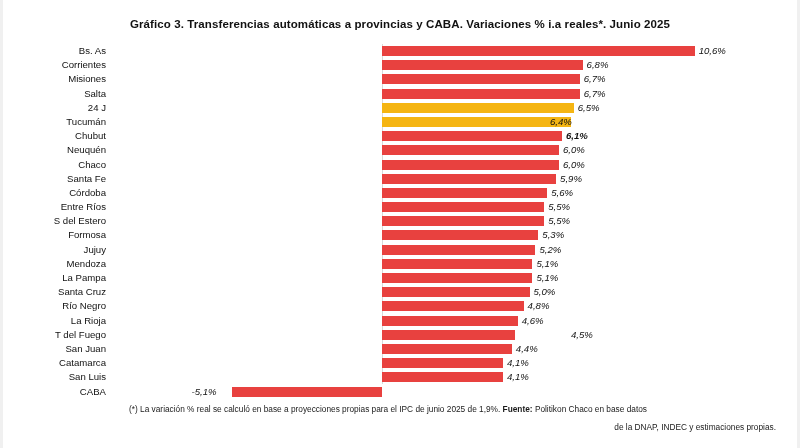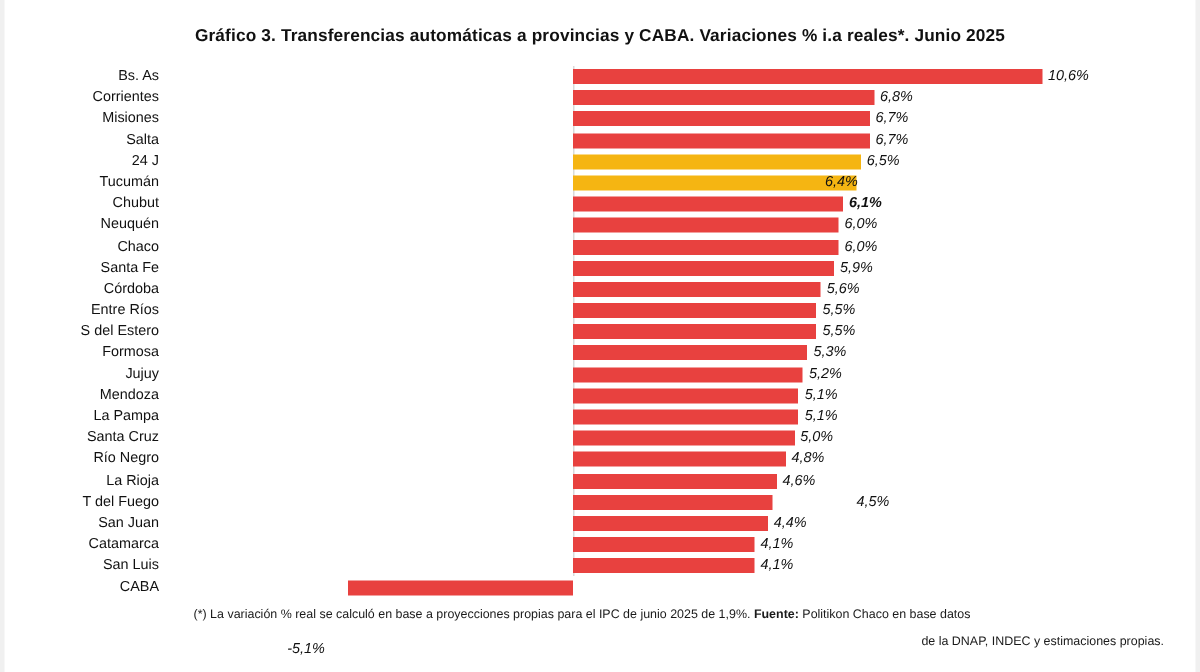--- a/index.html
+++ b/index.html
@@ -291,21 +291,21 @@
         <div class="cat-label">San Luis</div>
         <div class="bar-wrap">
           <div class="bar" style="left: 270px; width: 120.95px;"></div>
           <div class="val" style="left: 394.95px;">4,1%</div>
         </div>
       </div>
       <div class="row">
         <div class="cat-label">CABA</div>
         <div class="bar-wrap">
           <div class="bar" style="left: 119.55px; width: 150.45px;"></div>
-          <div class="val" style="left: 79.55px; margin-top: 41px;">-5,1%</div>
+          <div class="val" style="left: 79.55px;">-5,1%</div>
         </div>
       </div>
     </div>
 
   <div class="footnote l1">
     <span>(*) La variación % real se calculó en base a proyecciones propias para el IPC de junio 2025 de 1,9%. </span><b>Fuente:</b><span> Politikon Chaco en base datos</span>
   </div>
   <div class="footnote l2">de la DNAP, INDEC y estimaciones propias.</div>
 
 </div>

